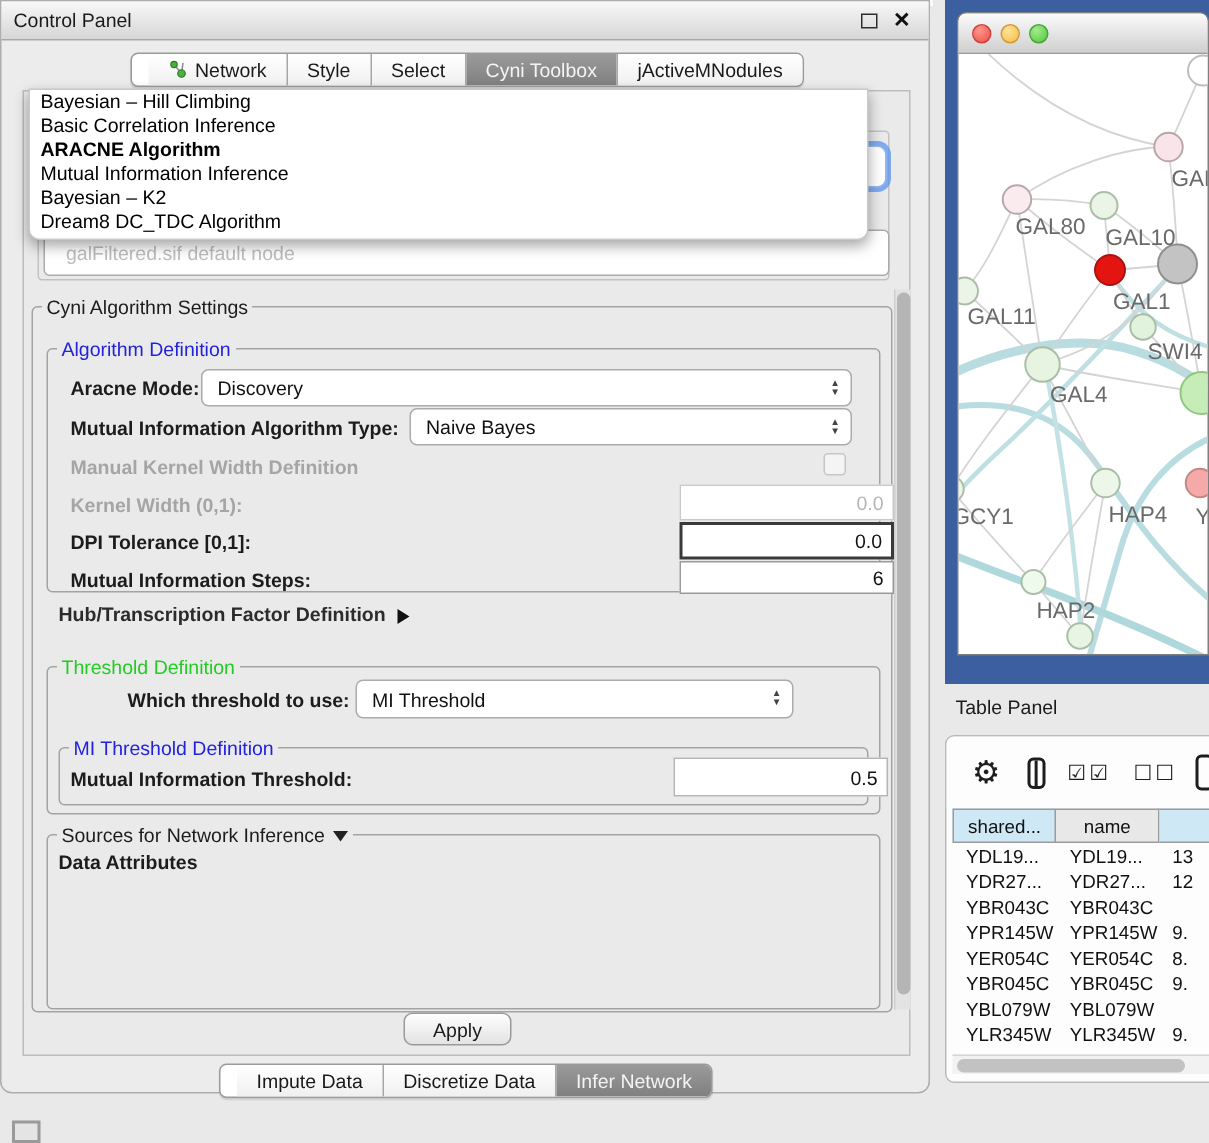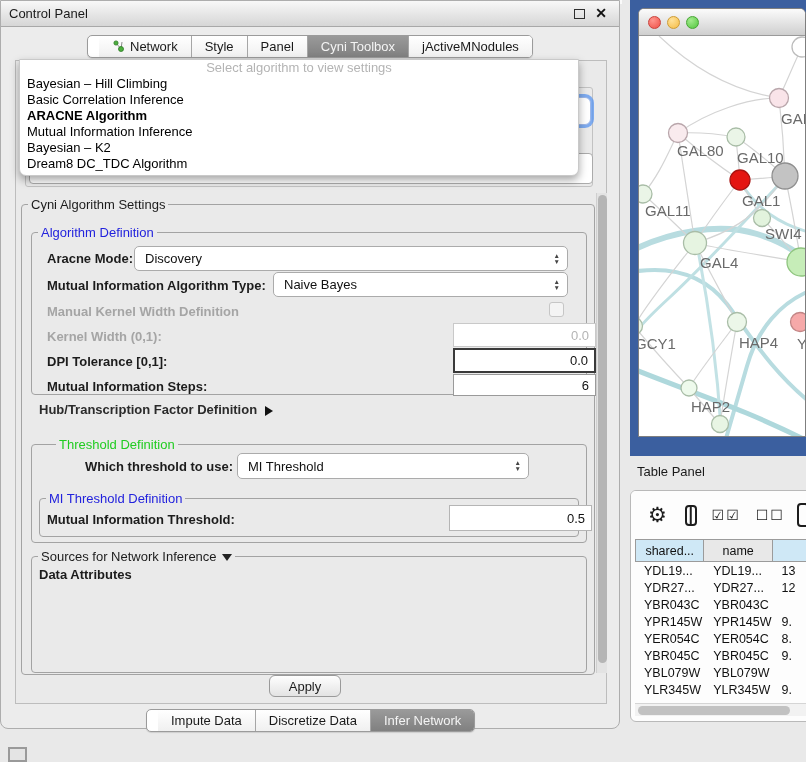--- a/index.html
+++ b/index.html
@@ -51,21 +51,21 @@
   .dd-placeholder { text-align:center; color:#b4b4b4; font-size:13px; height:16px; line-height:15px; }
   .dd-item { height:16px; line-height:16px; padding-left:7px; font-size:13px; color:#000; }
   .dd-item.bold { font-weight:bold; }
 
   
   fieldset { border:1px solid #a3a3a3; border-radius:4px; position:absolute; }
   legend { padding:0 3px; margin-left:6px; font-size:13px; }
   .grp-cyni   { left:20px; top:196px; width:574px; height:478px; }
   .grp-alg    { left:30px; top:224px; width:556px; height:170px; }
   .grp-alg legend { color:#2222dd; }
-  .grp-thr    { left:30px; top:436px; width:556px; height:106px;padding-left:18px; }
+  .grp-thr    { left:30px; top:436px; width:556px; height:106px; }
   .grp-thr legend { color:#22cc22; }
   .grp-mithr  { left:38px; top:490px; width:540px; height:46px; }
   .grp-mithr legend { color:#2222dd; }
   .grp-src    { left:30px; top:548px; width:556px; height:124px; }
 
   .lbl { position:absolute; font-size:13px; }
   .b { font-weight:bold; }
   .dis { color:#a5a5a5; }
 
   .combo { position:absolute; background:#fff; border:1px solid #ababab; border-radius:5px;
@@ -171,42 +171,41 @@
         <line x1="9" y1="9" x2="10" y2="2" stroke="#8a8a8a" stroke-width="1"></line>
         <circle cx="4" cy="3" r="2.1" fill="#4caf3e" stroke="#2d7a24" stroke-width="0.8"></circle>
         <circle cx="9" cy="9" r="2.5" fill="#4caf3e" stroke="#2d7a24" stroke-width="0.8"></circle>
       </svg>
       <span>Network</span>
     </div>
     <div class="seg">
         <span>Style</span>
       </div>
     <div class="seg">
-        <span>Panel</span>
+        <span>Select</span>
       </div>
     <div class="seg selected">
         <span>Cyni Toolbox</span>
       </div>
     <div class="seg">
         <span>jActiveMNodules</span>
       </div>
   </div>
 
   <div class="abs cp-content"></div>
 
   <div class="abs inference-box"></div>
   <div class="abs focus-combo">
     <span style="font-size:6.5px;color:#555;line-height:6px;">▲<br>▼</span>
   </div>
   <div class="abs net-combo">
     <span>galFiltered.sif default node</span>
   </div>
 
   <div class="abs algo-dropdown">
-    <div class="dd-placeholder">Select algorithm to view settings</div>
     <div class="dd-item">Bayesian – Hill Climbing</div>
     <div class="dd-item">Basic Correlation Inference</div>
     <div class="dd-item bold">ARACNE Algorithm</div>
     <div class="dd-item">Mutual Information Inference</div>
     <div class="dd-item">Bayesian – K2</div>
     <div class="dd-item">Dream8 DC_TDC Algorithm</div>
   </div>
 
   <fieldset class="grp-cyni">
     <legend>Cyni Algorithm Settings</legend>

